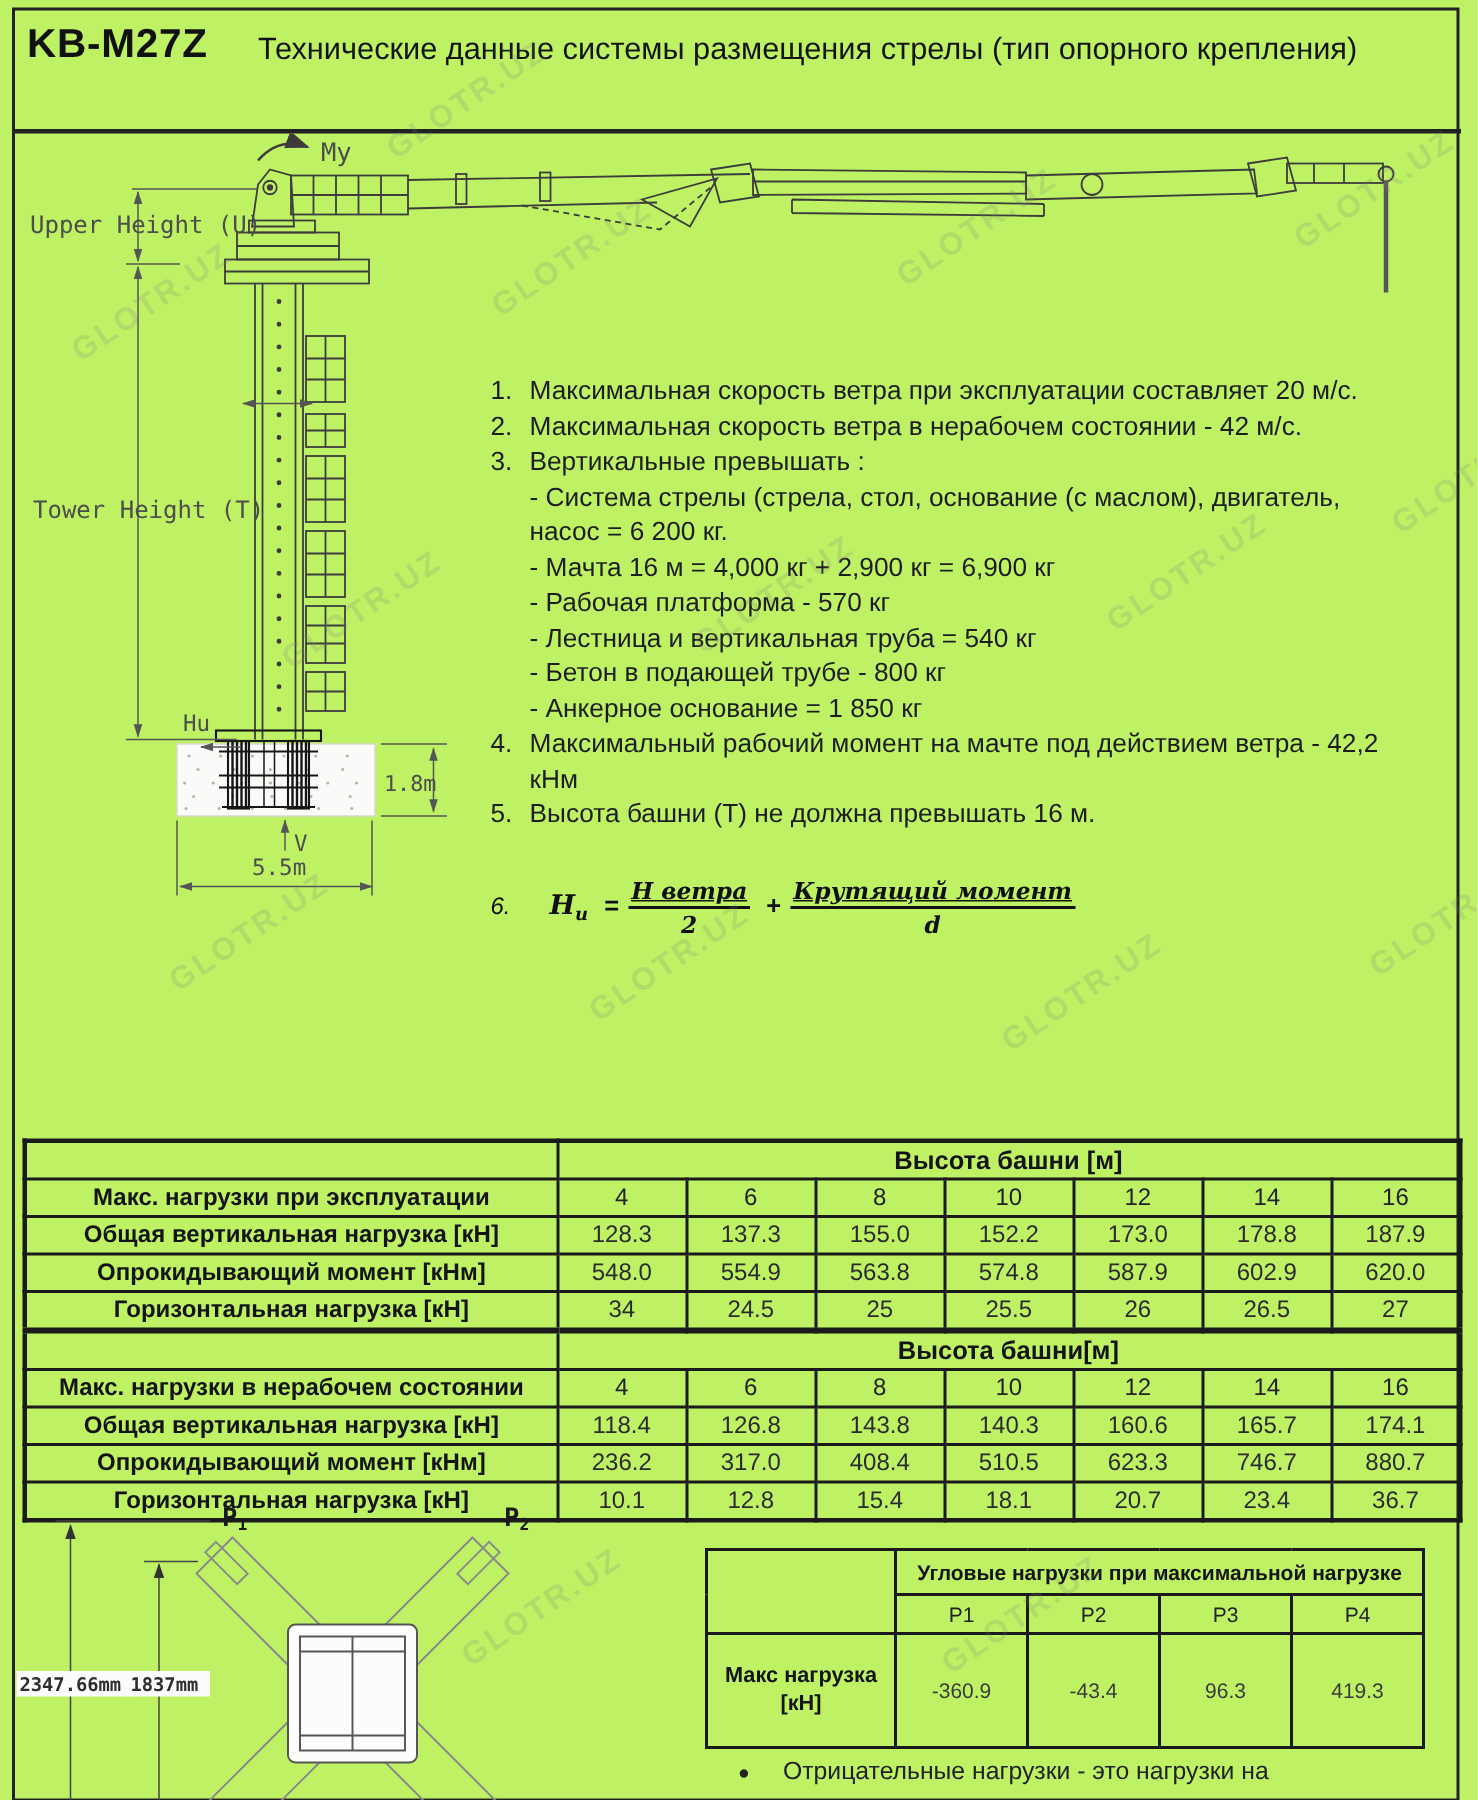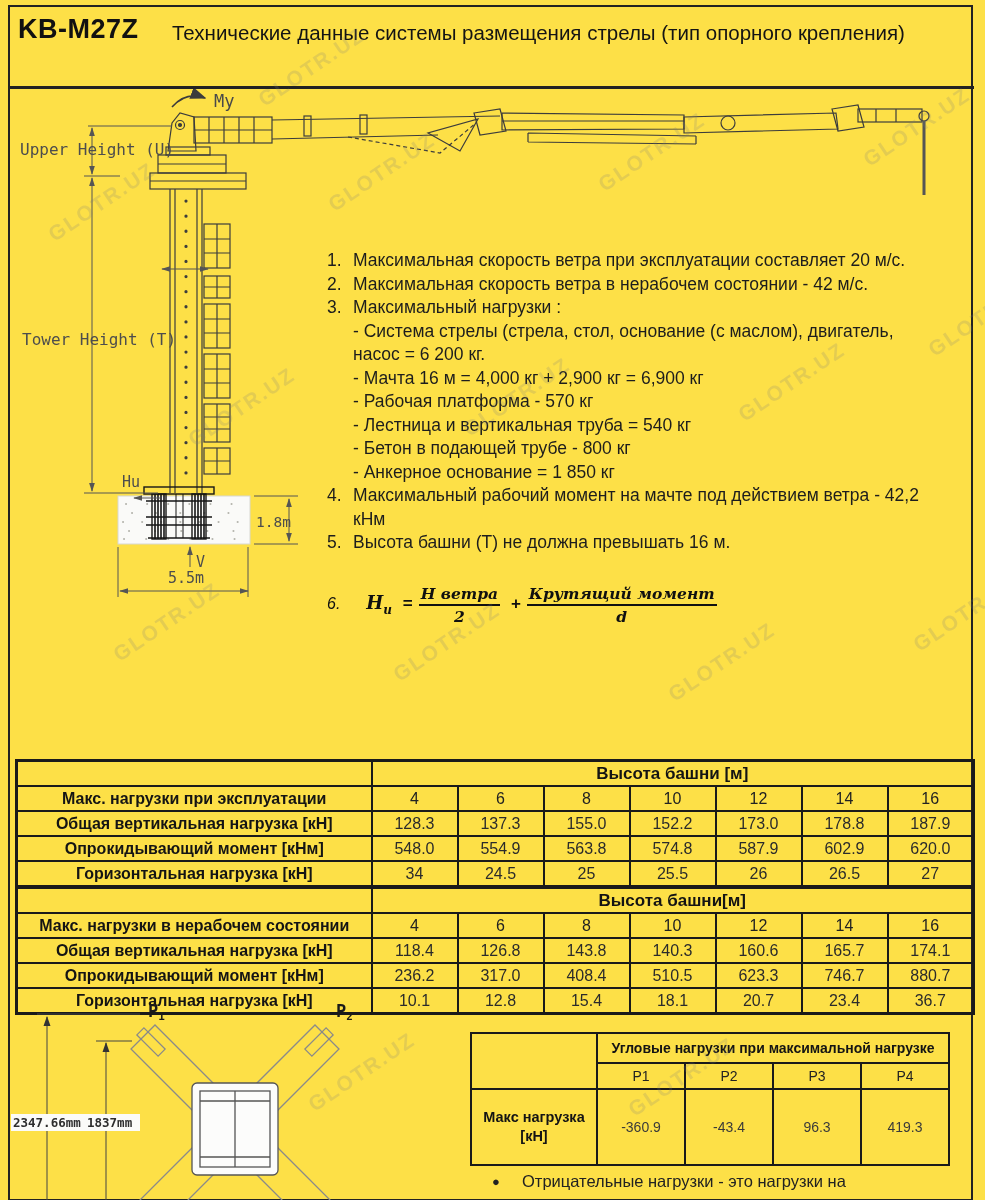--- a/index.html
+++ b/index.html
@@ -1,35 +1,35 @@
 <!DOCTYPE html>
 <html><head>
 <meta charset="utf-8">
 <style>
   html,body{margin:0;padding:0;}
   body{width:985px;height:1200px;font-family:"Liberation Sans",sans-serif;background:#f4f4f2;}
-  .page{position:relative;width:985px;height:1200px;background:#fde047;overflow:hidden;}
+  .page{position:relative;width:985px;height:1200px;background:#bef264;overflow:hidden;}
   .page-border{position:absolute;left:8px;top:5px;width:961px;height:1192px;border:2.5px solid #222;}
   .header-divider{position:absolute;left:8px;top:86px;width:966px;height:3px;background:#222;}
   .model{position:absolute;left:18px;top:14px;font-size:27px;font-weight:bold;color:#111;letter-spacing:0.5px;}
   .doc-title{position:absolute;left:172px;top:21px;font-size:20.5px;font-weight:normal;color:#141414;}
   svg text{font-family:"DejaVu Sans Mono",monospace;}
   .svg-top{position:absolute;left:8px;top:89px;width:969px;height:512px;filter:blur(0.25px);}
   .svg-base{position:absolute;left:10px;top:995px;width:450px;height:205px;filter:blur(0.25px);}
   .notes{position:absolute;left:327px;top:249px;width:605px;font-size:17.5px;line-height:23.5px;color:#1d1d1d;}
   .n-item{display:flex;}
   .n-num{width:26px;flex:0 0 26px;}
   .n-sub{margin-left:26px;}
   .formula{position:absolute;left:327px;top:584px;color:#101010;font-size:17px;}
   .f-num{font-style:italic;margin-right:26px;font-size:16px;}
   .f-lhs{font-family:"DejaVu Serif",serif;font-style:italic;font-weight:bold;font-size:18px;}
   .f-lhs sub{font-size:12px;}
   .f-eq,.f-plus{font-weight:bold;margin:0 6px;}
   .frac{display:inline-block;text-align:center;vertical-align:middle;font-family:"DejaVu Serif",serif;font-style:italic;font-weight:bold;font-size:15.5px;}
-  .frac .top{display:block;border-bottom:2px solid #111;padding:0 2px 1px;text-align:center;}
+  .frac .top{display:block;border-bottom:2px solid #111;text-decoration:underline;padding:0 2px 1px;text-align:center;}
   .frac .bot{display:block;padding-top:1px;}
   table{border-collapse:collapse;table-layout:fixed;}
   .main-table{position:absolute;left:15px;top:721px;width:960px;border:3px solid #1a1a1a;margin-top:38px;}
   .main-table td{border:2px solid #1a1a1a;height:23px;text-align:center;vertical-align:middle;padding:0;overflow:hidden;white-space:nowrap;}
   .main-table tr.sec2-top td{border-top:4px solid #1a1a1a;}
   .t-span{font-size:17px;font-weight:bold;color:#141414;}
   .t-label{font-size:16px;font-weight:bold;color:#141414;}
   .t-h{font-size:16px;color:#222;}
   .t-val{font-size:16px;color:#2b2b2b;}
   .corner-table{position:absolute;left:470px;top:1032px;width:478px;border:2.5px solid #1a1a1a;}
@@ -152,21 +152,21 @@
     <div class="n-item">
         <span class="n-num">1.</span>
         <span>Максимальная скорость ветра при эксплуатации составляет 20 м/с.</span>
       </div>
     <div class="n-item">
         <span class="n-num">2.</span>
         <span>Максимальная скорость ветра в нерабочем состоянии - 42 м/с.</span>
       </div>
     <div class="n-item">
         <span class="n-num">3.</span>
-        <span>Максимальный нагрузки :</span>
+        <span>Вертикальные превышать :</span>
       </div>
     <div class="n-sub">- Система стрелы (стрела, стол, основание (с маслом), двигатель, насос = 6 200 кг.</div>
     <div class="n-sub">- Мачта 16 м = 4,000 кг + 2,900 кг = 6,900 кг</div>
     <div class="n-sub">- Рабочая платформа - 570 кг</div>
     <div class="n-sub">- Лестница и вертикальная труба = 540 кг</div>
     <div class="n-sub">- Бетон в подающей трубе - 800 кг</div>
     <div class="n-sub">- Анкерное основание = 1 850 кг</div>
     <div class="n-item">
         <span class="n-num">4.</span>
         <span>Максимальный рабочий момент на мачте под действием ветра - 42,2 кНм</span>

